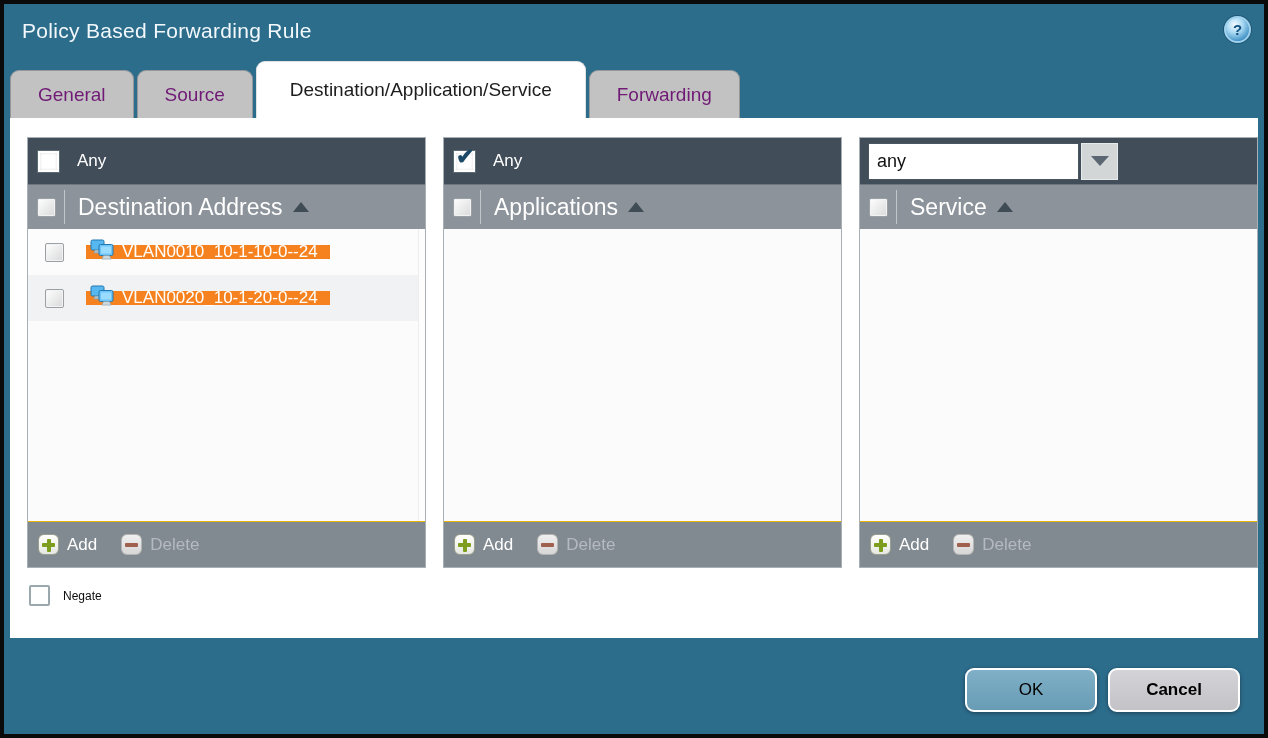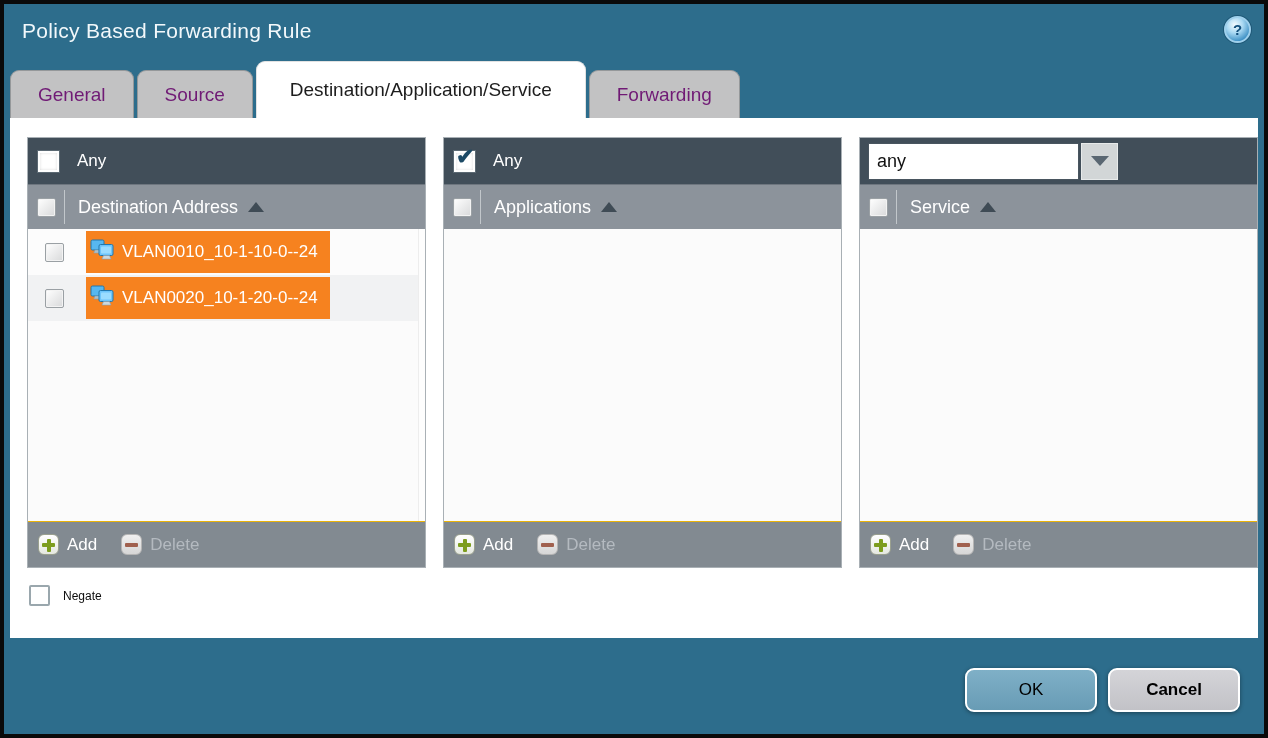--- a/index.html
+++ b/index.html
@@ -25,29 +25,29 @@
   .content { position:absolute; left:6px; right:6px; top:114px; height:520px; background:#ffffff; z-index:1; }
   .panels { display:flex; gap:17px; padding:19px 0 0 17px; }
   .panel { width:401px; height:431px; border:1px solid #a9b0b5; background:#fbfbfb; display:flex; flex-direction:column; }
 
   .p-top { flex:0 0 46px; background:#414e59; display:flex; align-items:center; padding-left:9px; }
   .p-top .lbl { color:#ffffff; font-size:17px; margin-left:17px; }
 
   .p-head { flex:0 0 45px; background:#8c939b; display:flex; align-items:center; border-top:1px solid #6e767f; }
   .cbcol { width:36px; display:flex; justify-content:center; flex:0 0 36px; }
   .vdiv { width:1px; height:34px; background:#c2c7cb; margin-right:13px; }
-  .p-head .lbl { color:#ffffff; font-size:18px; }
+  .p-head .lbl { color:#ffffff; font-size:23px; }
   .tri-up { margin-left:10px; width:0; height:0; border-left:8px solid transparent; border-right:8px solid transparent; border-bottom:10px solid #3f4b55; }
 
   .p-list { flex:1 1 auto; background:#fbfbfb; position:relative; overflow:hidden; }
   .gutter { position:absolute; right:0; top:0; bottom:0; width:7px; background:#fdfdfd; border-left:1px solid #ededed; }
   .row { height:46px; display:flex; align-items:center; padding-left:8px; }
   .row.odd  { background:#fcfcfc; }
   .row.even { background:#f1f2f3; }
-  .chip { margin-left:14px; height:42px; background:#f6821f; display:inline-flex; align-items:center; padding:0 12px 0 4px; cursor:pointer; }
+  .chip { margin-left:14px; height:14px; background:#f6821f; display:inline-flex; align-items:center; padding:0 12px 0 4px; cursor:pointer; }
   .chip .txt { color:#ffffff; font-size:17px; margin-left:6px; white-space:nowrap; }
 
   .p-foot { flex:0 0 46px; background:#828a91; display:flex; align-items:center; padding-left:10px; border-top:1px solid #eab308; }
   .foot-lbl { color:#ffffff; font-size:17px; margin:0 24px 0 8px; cursor:pointer; }
   .foot-lbl.disabled { color:#b4bac0; margin:0 0 0 8px; cursor:default; }
 
   
   .cb24 { width:23px; height:23px; background:#ffffff; border:1px solid #5c6a74;
           box-shadow: inset 0 0 0 2px #ffffff, inset 0 0 4px #9f9f9f; position:relative; cursor:pointer; flex:0 0 auto; }
   .cb24 .check { position:absolute; left:2px; top:-7px; font-size:22px; font-weight:bold; color:#1c4a66; }

